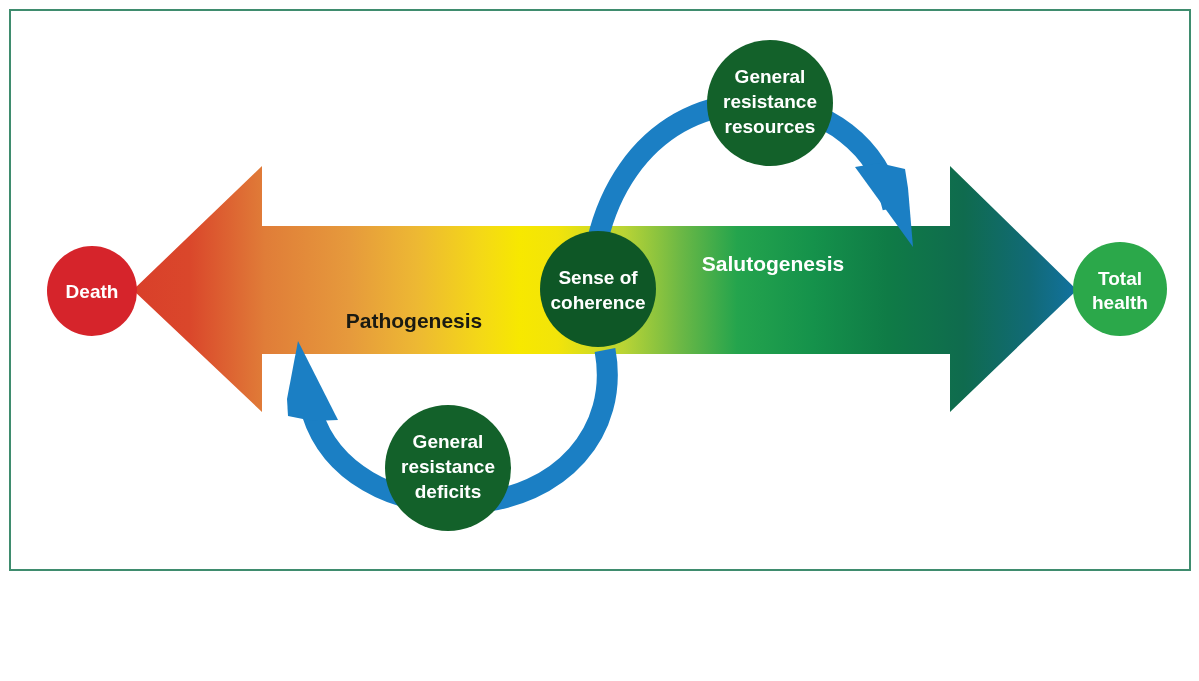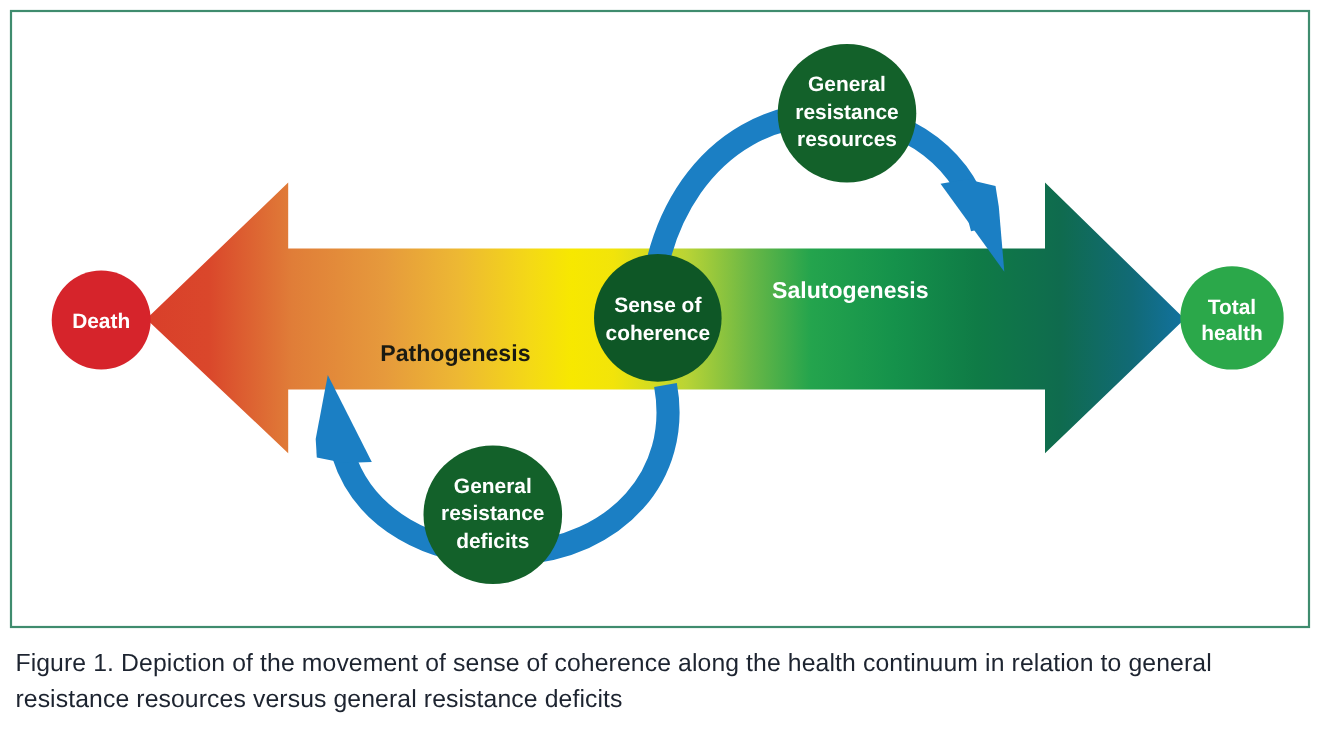--- a/index.html
+++ b/index.html
@@ -137,15 +137,14 @@
       <text class="circle-label" x="448" y="498" text-anchor="middle" font-size="19">deficits</text>
     </g>
 
     <g>
       <circle cx="1120" cy="289" r="47" fill="#2ba84a"></circle>
       <text class="circle-label" x="1120" y="285" text-anchor="middle" font-size="19">Total</text>
       <text class="circle-label" x="1120" y="309" text-anchor="middle" font-size="19">health</text>
     </g>
   </svg>
 
-  <div id="caption">Figure 1. Depiction of the movement of sense of coherence along the health continuum in relation to general resistance resources versus general resistance deficits</div>
 
 </div>
 
 </body></html>

